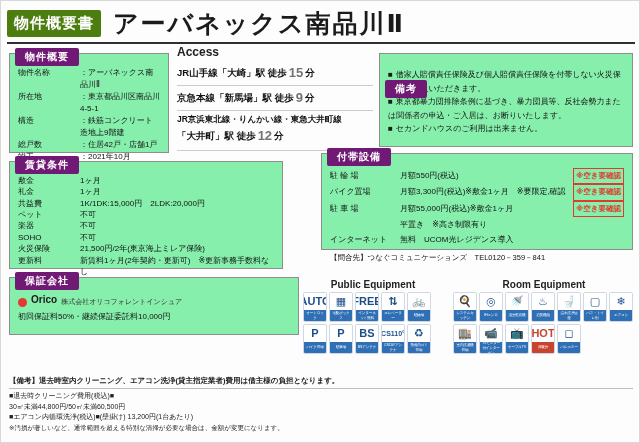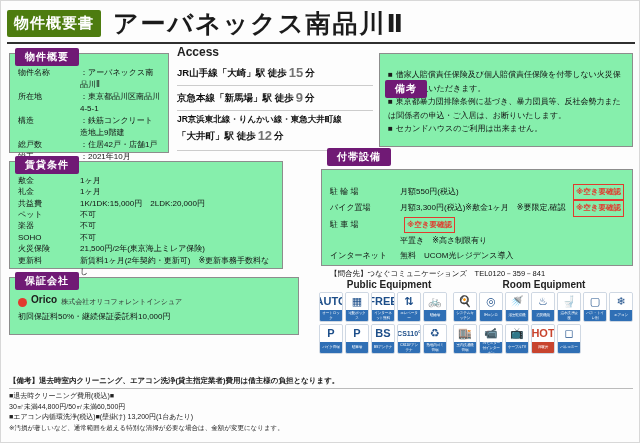--- a/index.html
+++ b/index.html
@@ -55,39 +55,39 @@
     position:absolute;left:176px;top:44px;font-size:12px;font-weight:bold;color:#222;
   }
   .access-list{position:absolute;left:176px;top:62px;width:196px;font-size:9.5px;line-height:1.55;}
   .acc-line{display:flex;align-items:center;white-space:nowrap;}
   .acc-strong{font-weight:bold;}
   .acc-min{color:#737373;font-weight:bold;font-size:13px;margin:0 2px;}
   .acc-unit{font-weight:bold;font-size:9.5px;}
 
   
   #remarks{left:378px;top:52px;width:254px;height:94px;}
-  #equip{left:320px;top:152px;width:312px;height:97px;margin-top:16px;}
+  #equip{left:320px;top:152px;width:312px;height:97px;}
 
   .check{color:#1b1b1b;margin-right:3px;}
   .warn-box{
     display:inline-block;border:1px solid #e23a2e;color:#e23a2e;
     font-weight:bold;padding:0 2px;margin-left:4px;font-size:7.5px;
   }
   .inq{font-size:7.5px;margin-top:4px;}
 
   
   .orico{display:flex;align-items:flex-end;gap:4px;margin-bottom:4px;}
   .orico-dot{width:9px;height:9px;border-radius:50%;background:#e23a2e;display:inline-block;flex:none;}
   .orico-name{font-weight:bold;font-size:10px;color:#1b1b1b;}
   .orico-sub{font-size:7px;color:#333;}
 
   
   .icons-wrap{position:absolute;left:302px;top:278px;width:332px;height:92px;}
   .icon-group{position:absolute;top:0;}
-  .icon-group.pub{left:16px;width:140px;}
+  .icon-group.pub{left:0;width:140px;}
   .icon-group.room{left:150px;width:182px;}
   .grp-title{font-size:10px;font-weight:bold;text-align:center;color:#222;margin-bottom:2px;}
   .icon-grid{display:flex;flex-wrap:wrap;gap:2px;}
   .ico{
     width:24px;height:30px;border:1px solid #cfd8e3;border-radius:2px;
     background:#e9f1fa;display:flex;flex-direction:column;align-items:center;
     justify-content:flex-start;box-sizing:border-box;overflow:hidden;
   }
   .ico .glyph{
     font-size:11px;line-height:17px;height:17px;color:#1d4e89;font-weight:bold;
@@ -252,20 +252,21 @@
         <span class="v">月額550円(税込)</span>
         <span class="warn-box">※空き要確認</span>
       </div>
       <div class="row">
         <span class="k" style="width:70px;">バイク置場</span>
         <span class="v">月額3,300円(税込)※敷金1ヶ月　※要限定,確認</span>
         <span class="warn-box">※空き要確認</span>
       </div>
       <div class="row">
         <span class="k" style="width:70px;">駐 車 場</span>
+        <span class="v">月額55,000円(税込)※敷金1ヶ月</span>
         <span class="warn-box">※空き要確認</span>
       </div>
       <div class="row">
         <span class="k" style="width:70px;"></span>
         <span class="v">平置き　※高さ制限有り</span>
       </div>
       <div class="row">
         <span class="k" style="width:70px;">インターネット</span>
         <span class="v">無料　UCOM光レジデンス導入</span>
       </div>

